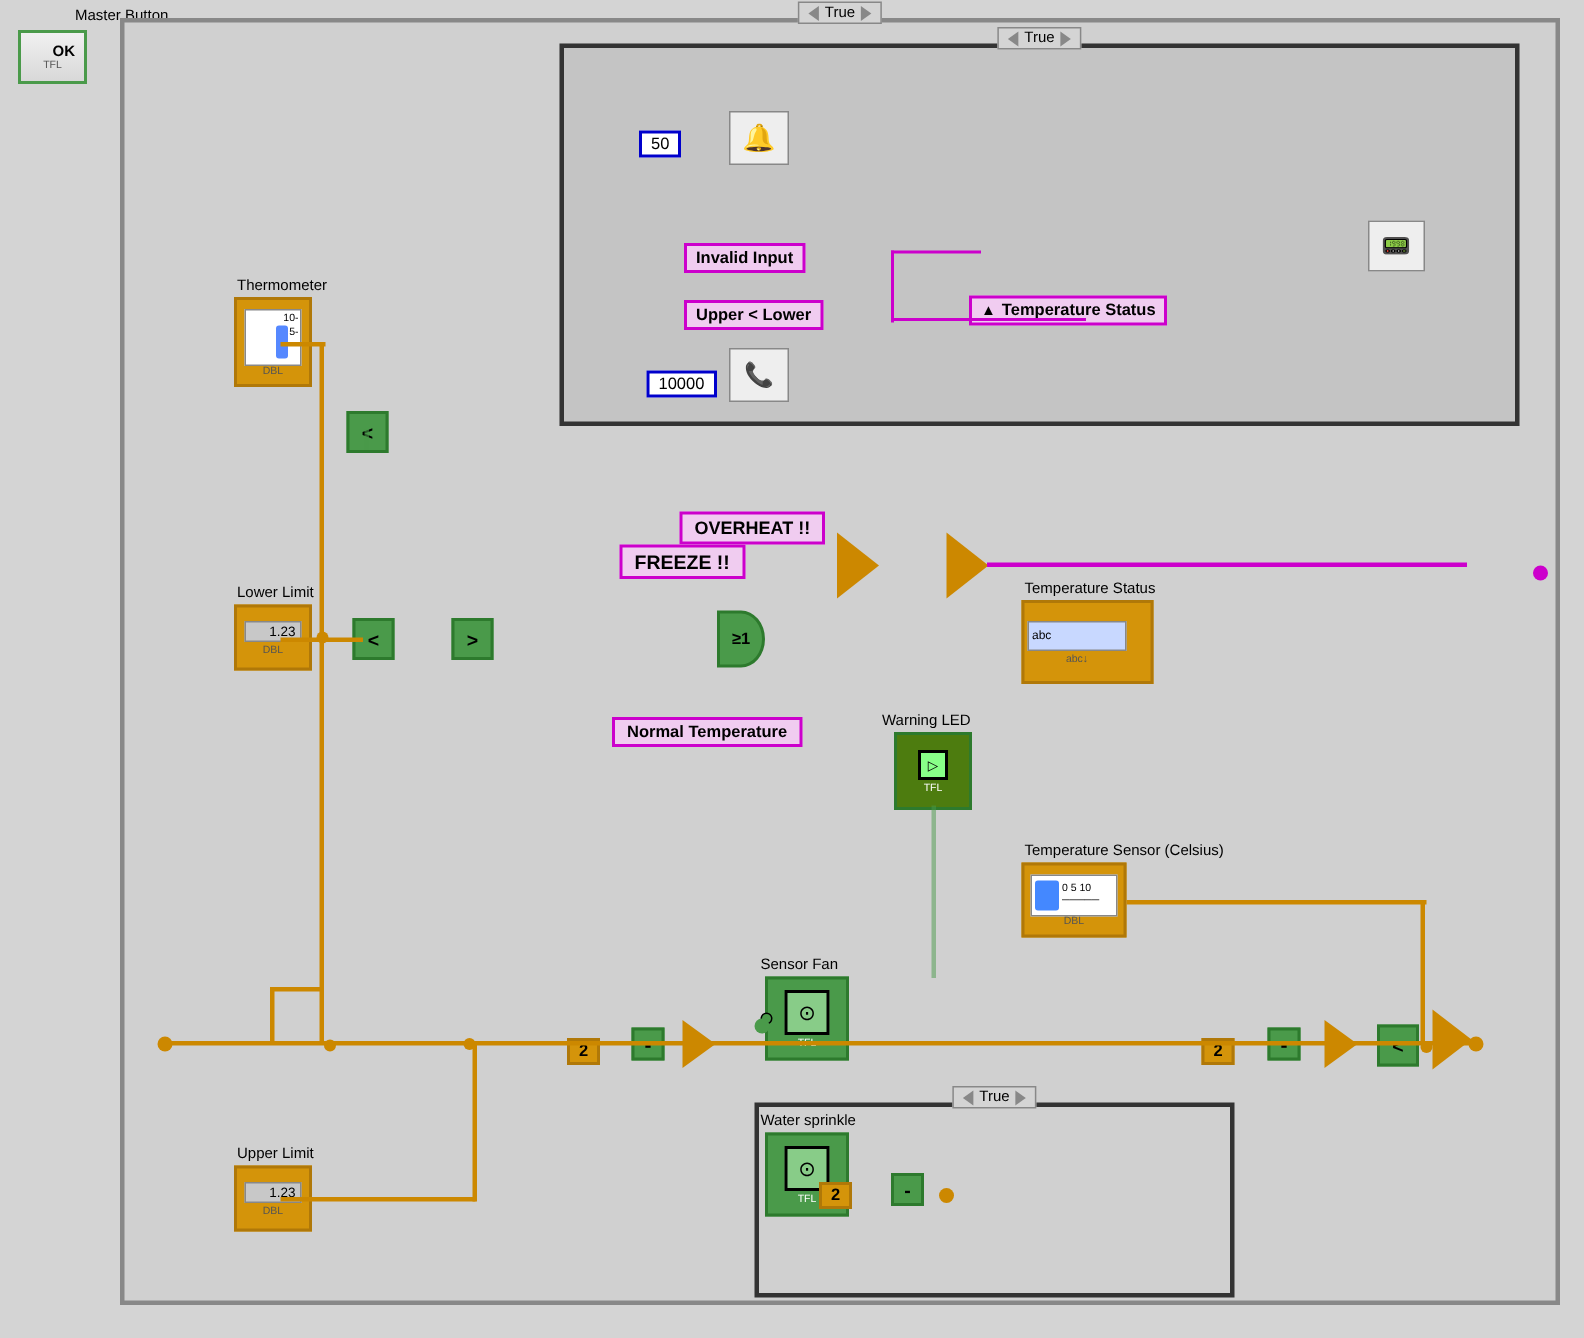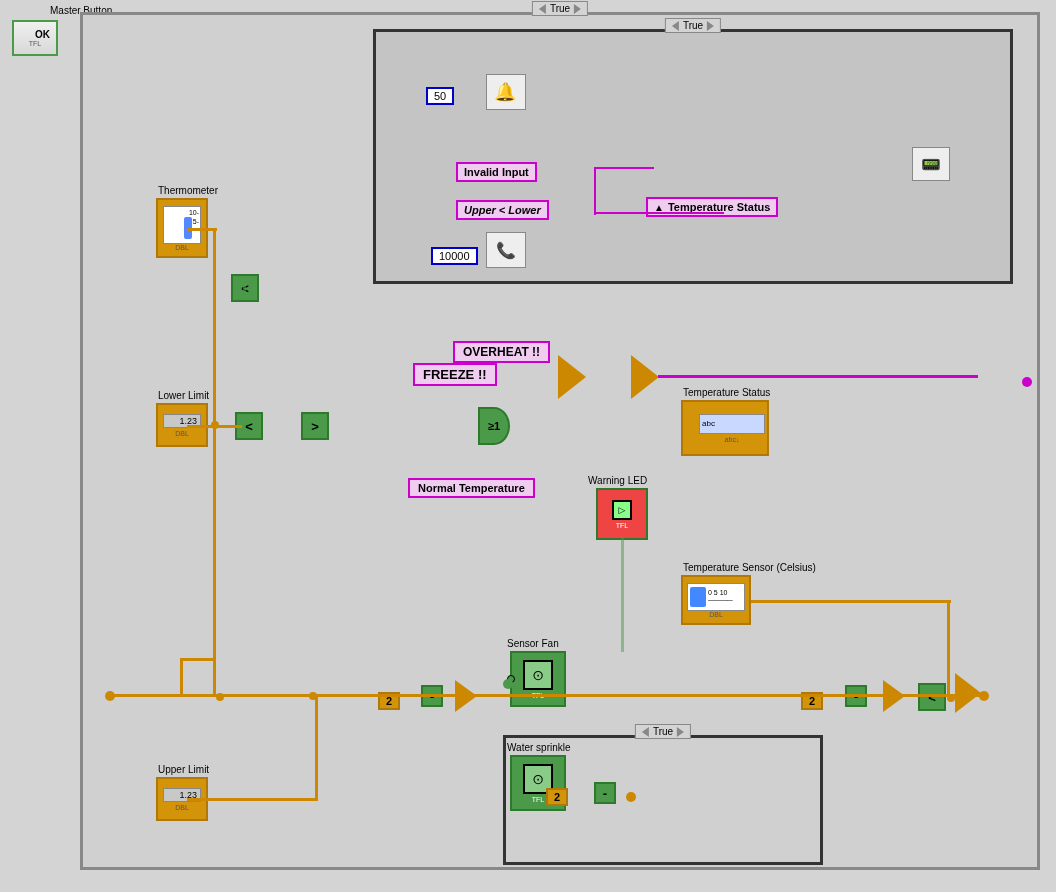--- a/index.html
+++ b/index.html
@@ -57,21 +57,21 @@
       <div style="position:absolute; top:42px; left:110px; width:40px; height:36px; background:#eee; border:1px solid #888; display:flex; align-items:center; justify-content:center; font-size:18px;">
         🔔
       </div>
 
       <div style="position:absolute; top:130px; left:80px; border:2px solid #cc00cc; background:#f0ccf0; padding:2px 6px; font-size:11px; font-weight:bold; white-space:nowrap;">Invalid Input</div>
 
       <div style="position:absolute; top:115px; right:60px; width:38px; height:34px; background:#eee; border:1px solid #888; display:flex; align-items:center; justify-content:center; font-size:16px;">
         📟
       </div>
 
-      <div style="position:absolute; top:168px; left:80px; border:2px solid #cc00cc; background:#f0ccf0; padding:2px 6px; font-size:11px; font-weight:bold; white-space:nowrap;font-style:italic;">Upper &lt; Lower</div>
+      <div style="position:absolute; top:168px; left:80px; border:2px solid #cc00cc; background:#f0ccf0; padding:2px 6px; font-size:11px; font-weight:bold; white-space:nowrap;">Upper &lt; Lower</div>
 
       <div style="position:absolute; top:165px; left:270px; border:2px solid #cc00cc; background:#f0ccf0; padding:2px 6px; font-size:11px; font-weight:bold; display:flex; align-items:center; gap:4px;">
         <span style="font-size:10px;">▲</span>
         <span>Temperature Status</span>
       </div>
 
       <div style="position:absolute; top:215px; left:55px; border:2px solid #0000cc; background:#fff; padding:1px 6px; font-size:11px;">10000</div>
 
       <div style="position:absolute; top:200px; left:110px; width:40px; height:36px; background:#eee; border:1px solid #888; display:flex; align-items:center; justify-content:center; font-size:16px;">
         📞
@@ -128,29 +128,29 @@
     <div style="position:absolute; top:392px; left:395px; width:32px; height:38px; background:#4a9a4a; border:2px solid #2d7a2d; display:flex; align-items:center; justify-content:center; font-size:11px; font-weight:bold; border-radius:0 50% 50% 0;">
       ≥1
     </div>
 
     <div style="position:absolute; top:340px; left:475px; width:0; height:0; border-top:22px solid transparent; border-bottom:22px solid transparent; border-left:28px solid #cc8800; "></div>
 
     <div style="position:absolute; top:340px; left:548px; width:0; height:0; border-top:22px solid transparent; border-bottom:22px solid transparent; border-left:28px solid #cc8800;"></div>
 
     <div style="position:absolute; top:385px; left:598px; width:88px; height:56px; background:#d4940a; border:2px solid #b07808;">
       <div style="position:absolute; top:-15px; left:0; font-size:10px; white-space:nowrap;">Temperature Status</div>
-      <div style="display:flex; flex-direction:column; align-items:flex-end; justify-content:center; height:100%; gap:2px; padding:2px;">
+      <div style="display:flex; flex-direction:column; align-items:flex-start; justify-content:center; height:100%; gap:2px; padding:2px;">
         <div style="background:#c8d8ff; border:1px solid #888; width:66px; height:20px; display:flex; align-items:center; padding:0 2px; font-size:8px;">
           <span>abc</span>
         </div>
         <div style="font-size:7px; color:#555; width:66px; text-align:center;">abc↓</div>
       </div>
     </div>
 
-    <div style="position:absolute; top:473px; left:513px; width:52px; height:52px; background:#ef4444; border:2px solid #2d7a2d;">
+    <div style="position:absolute; top:473px; left:513px; width:52px; height:52px; background:#4d7c0f; border:2px solid #2d7a2d;">
       <div style="position:absolute; top:-15px; left:-10px; font-size:10px; white-space:nowrap;">Warning LED</div>
       <div style="display:flex; flex-direction:column; align-items:center; justify-content:center; height:100%; gap:2px;">
         <div style="width:20px; height:20px; background:#88ff88; border:2px solid #000; display:flex; align-items:center; justify-content:center;">
           <span style="font-size:9px; color:#000;">▷</span>
         </div>
         <div style="font-size:7px; color:#fff;">TFL</div>
       </div>
     </div>
 
 

